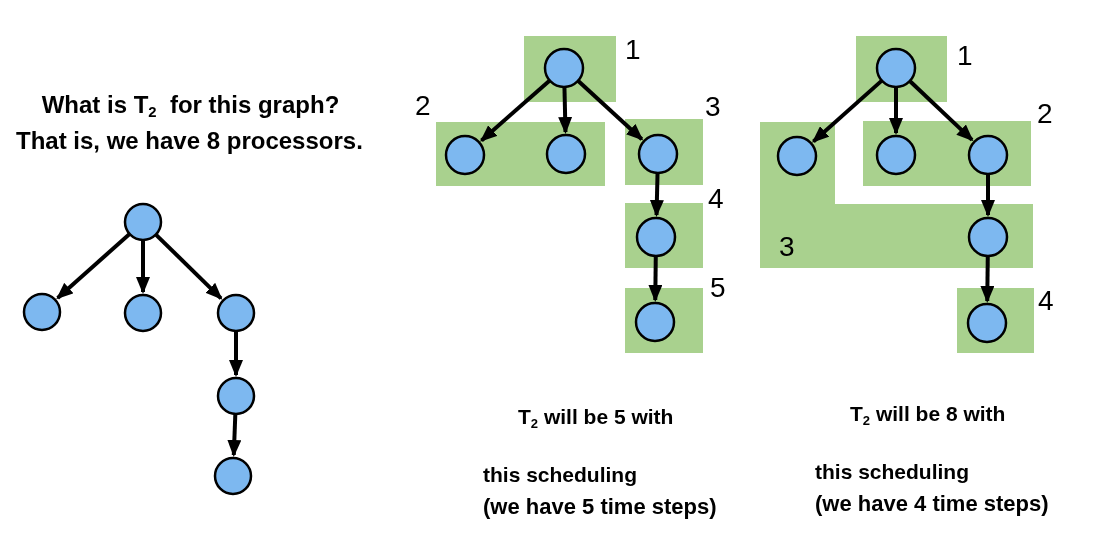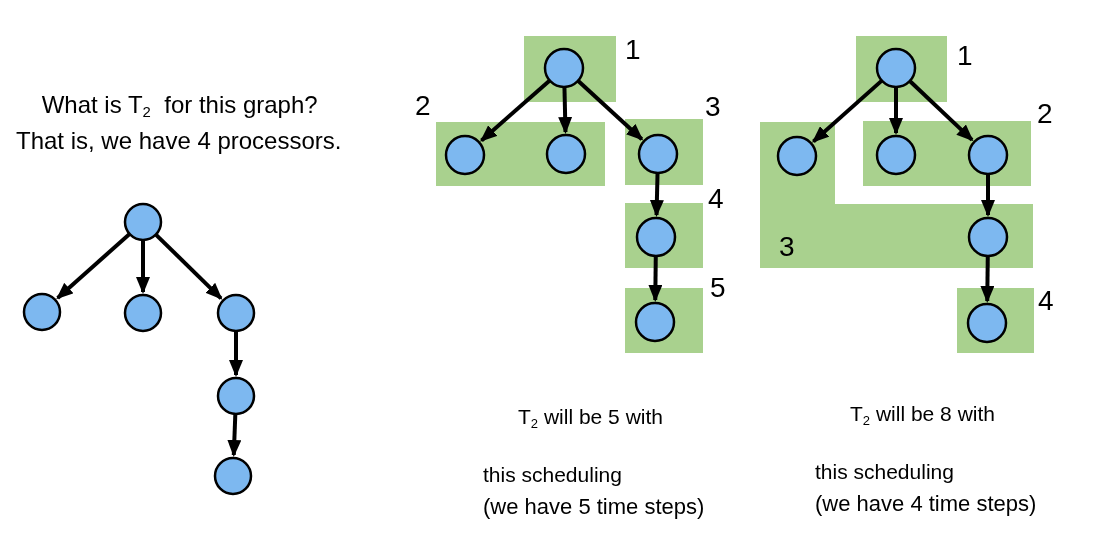--- a/index.html
+++ b/index.html
@@ -6,21 +6,21 @@
   .slide {
     position: relative;
     width: 1093px;
     height: 541px;
     background: #ffffff;
     font-family: "Liberation Sans", sans-serif;
     color: #000;
     overflow: hidden;
   }
   .slide svg { position: absolute; left: 0; top: 0; }
-  .abs { position: absolute; }
+  .abs { position: absolute; font-weight: bold; }
   .q-line {
     font-size: 24px;
     line-height: 1.15;
     white-space: pre-wrap;
   }
   sub.subscript {
     font-size: 0.62em;
     vertical-align: -0.28em;
     line-height: 0;
   }
@@ -96,21 +96,21 @@
         <text x="957" y="65" fill="#000000" font-size="28" font-family="&quot;Liberation Sans&quot;, sans-serif">1</text>
         <text x="1037" y="123" fill="#000000" font-size="28" font-family="&quot;Liberation Sans&quot;, sans-serif">2</text>
         <text x="779" y="256" fill="#000000" font-size="28" font-family="&quot;Liberation Sans&quot;, sans-serif">3</text>
         <text x="1038" y="310" fill="#000000" font-size="28" font-family="&quot;Liberation Sans&quot;, sans-serif">4</text>
       </g>
   </svg>
 
   <div class="abs q-line" style="left:15px; top:63px">
     <span>What is T</span><sub class="subscript">2</sub><span>  for this graph?</span>
   </div>
-  <div class="abs q-line" style="left:16px; top:127px">That is, we have 4 processors.</div>
+  <div class="abs q-line" style="left:16px; top:127px">That is, we have 8 processors.</div>
 
   <div class="abs caption" style="left:483px; top:374px">
     <div class="cap-main">
       <span>T</span><sub class="subscript">2</sub><span> will be 5 with</span>
     </div>
     <div class="cap-main">this scheduling</div>
     <div class="cap-note">(we have 5 time steps)</div>
   </div>
 
   <div class="abs caption" style="left:815px; top:371px">

